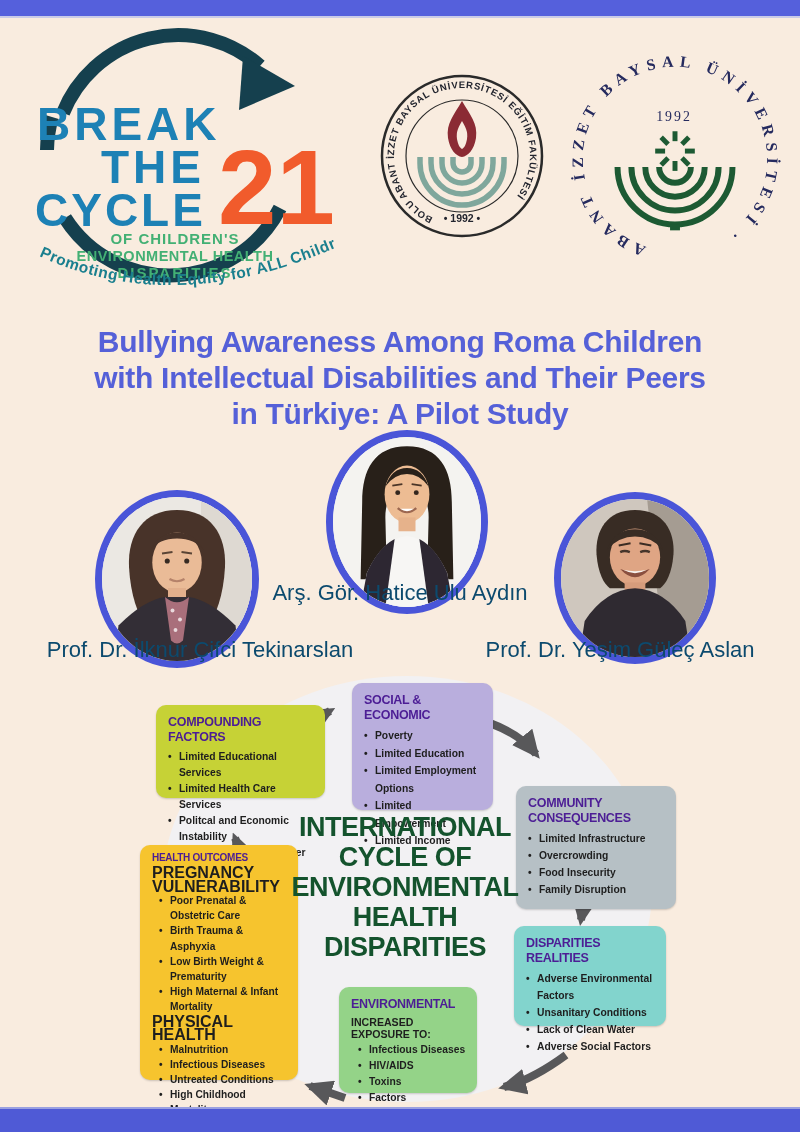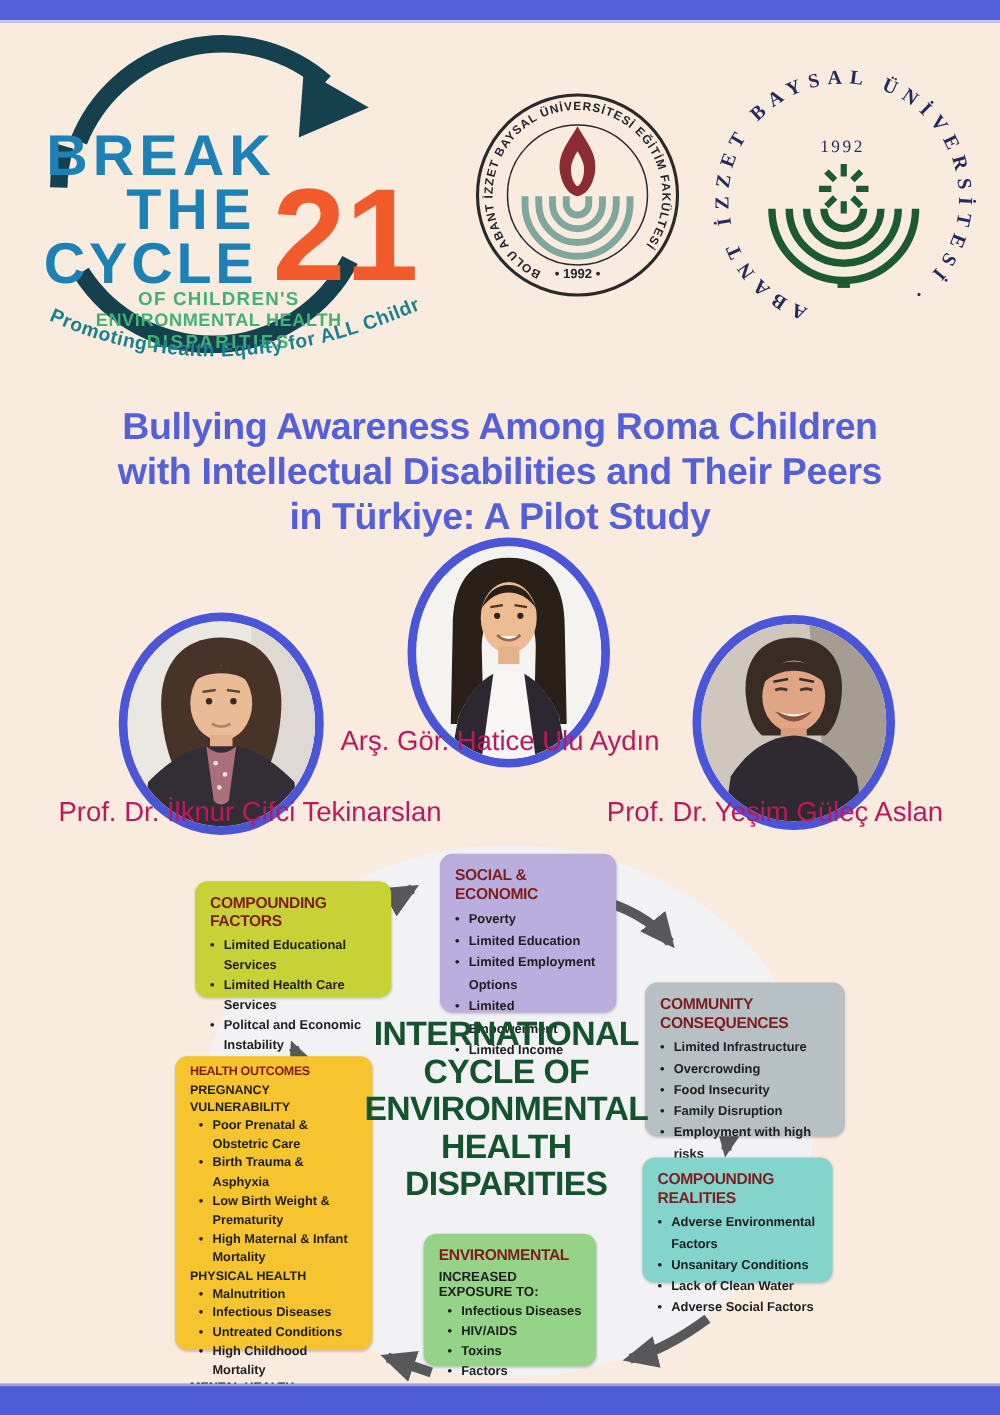--- a/index.html
+++ b/index.html
@@ -17,49 +17,49 @@
   
   .main-title{position:absolute;left:40px;top:324px;width:720px;text-align:center;
       font-size:30px;line-height:36px;font-weight:bold;color:#5560d8;letter-spacing:-0.3px;}
 
   
   .avatar{position:absolute;border:7px solid #4a55d8;border-radius:50%;overflow:hidden;background:#eee;}
   .avatar svg{display:block;width:100%;height:100%;}
   .avatar-left{left:95px;top:490px;width:150px;height:164px;}
   .avatar-center{left:326px;top:430px;width:148px;height:170px;}
   .avatar-right{left:554px;top:492px;width:148px;height:158px;}
-  .author-name{position:absolute;text-align:center;font-size:22px;color:#be185d;}
+  .author-name{position:absolute;text-align:center;font-size:22px;color:#0c4a6e;}
   .name-center{left:200px;top:580px;width:400px;}
   .name-left{left:10px;top:637px;width:380px;}
   .name-right{left:445px;top:637px;width:350px;}
 
   
   .diagram{position:absolute;left:0;top:670px;width:800px;height:437px;}
   .blob{position:absolute;left:162px;top:6px;width:490px;height:426px;border-radius:50%;background:#f2f1f3;}
   .arrows{position:absolute;left:0;top:0;width:800px;height:437px;}
   .dbox{position:absolute;border-radius:10px;box-shadow:0 1px 2px rgba(0,0,0,.18);
         color:#1e1e1e;padding:10px 10px 6px 12px;box-sizing:border-box;}
-  .dbox h3{margin:0 0 4px 0;font-size:12.5px;letter-spacing:-0.3px;line-height:1.2;color:#7f1d1d;}
+  .dbox h3{margin:0 0 4px 0;font-size:12.5px;letter-spacing:-0.3px;line-height:1.2;color:#4c1d95;}
   .dbox ul{margin:0;padding:0;list-style:none;font-weight:bold;}
   .dbox li{position:relative;padding-left:11px;}
   .dbox li::before{content:"•";position:absolute;left:0;top:0;}
-  .box-compounding{left:156px;top:35px;width:157px;height:93px;}
+  .box-compounding{left:156px;top:35px;width:169px;height:93px;}
   .box-compounding li{font-size:10.3px;line-height:16px;}
   .box-social{left:352px;top:13px;width:141px;height:127px;}
   .box-social li{font-size:10.3px;line-height:17.5px;}
   .box-community{left:516px;top:116px;width:160px;height:123px;}
   .box-community li{font-size:10.3px;line-height:17px;}
   .box-residential{left:514px;top:256px;width:152px;height:100px;}
   .box-residential li{font-size:10.3px;line-height:17px;}
   .box-environmental{left:339px;top:317px;width:138px;height:106px;}
   .box-environmental li{font-size:10.3px;line-height:16px;}
   .box-environmental .intro{font-size:10.6px;font-weight:bold;margin:1px 0 2px 0;}
   .box-health{left:140px;top:175px;width:158px;height:235px;padding-top:7px;}
   .box-health h3{font-size:10px;margin-bottom:2px;}
-  .box-health .subhead{font-size:10px;font-weight:bold;line-height:13.5px;}
+  .box-health .subhead{font-size:16px;font-weight:bold;line-height:13.5px;}
   .box-health li{font-size:10.2px;line-height:15.2px;margin-left:7px;}
   .center-title{position:absolute;left:285px;top:142px;width:240px;text-align:center;
       font-weight:bold;font-size:27px;line-height:30px;letter-spacing:-0.5px;color:#14532d;}
 </style>
 </head>
 <body>
 
 <div class="poster" style="background: rgb(249, 236, 223);">
 
   <div class="bar top-bar" style="background: rgb(85, 96, 220);"></div>
@@ -231,26 +231,25 @@
       </ul>
     </div>
 
     <div class="dbox box-community" style="background: rgb(182, 192, 197);">
       <h3>COMMUNITY CONSEQUENCES</h3>
       <ul>
         <li>Limited Infrastructure</li>
         <li>Overcrowding</li>
         <li>Food Insecurity</li>
         <li>Family Disruption</li>
-        <li>Employment with high risks</li>
       </ul>
     </div>
 
     <div class="dbox box-residential" style="background: rgb(130, 212, 205);">
-      <h3>COMPOUNDING REALITIES</h3>
+      <h3>DISPARITIES REALITIES</h3>
       <ul>
         <li>Adverse Environmental Factors</li>
         <li>Unsanitary Conditions</li>
         <li>Lack of Clean Water</li>
         <li>Adverse Social Factors</li>
       </ul>
     </div>
 
     <div class="dbox box-environmental" style="background: rgb(148, 211, 136);">
       <h3>ENVIRONMENTAL</h3>

